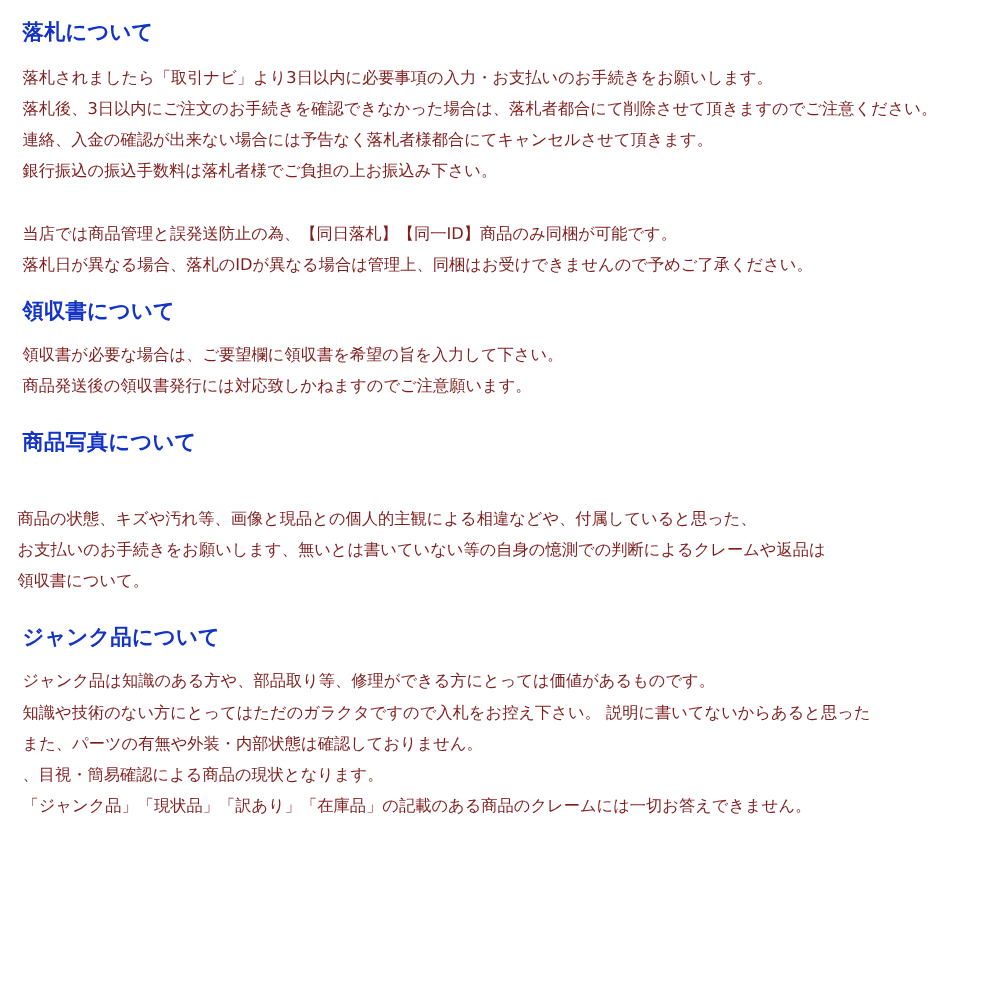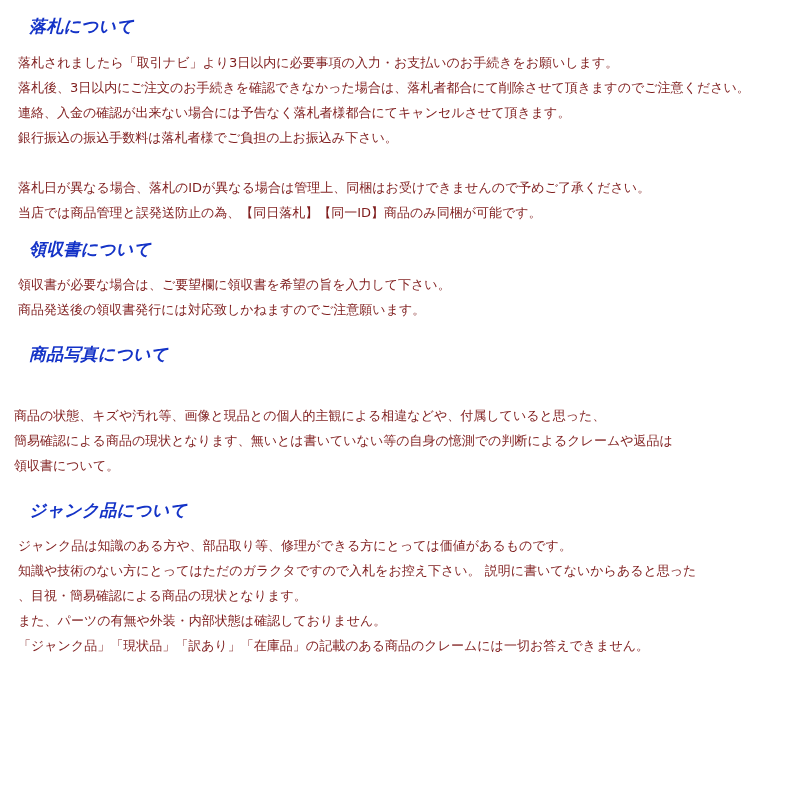--- a/index.html
+++ b/index.html
@@ -22,23 +22,22 @@
     padding: 14px 10px 0 10px;
   }
   .section {
     margin-bottom: 0;
   }
   .heading {
     color: #1433c7;
     font-weight: bold;
     font-size: 17px;
     line-height: 1.5;
-    margin: 0 0 10px 19px;
+    margin: 0 0 10px 8px;
     letter-spacing: 0.2px;
-    font-style: italic;
   }
   .para {
     margin: 0;
     padding: 0;
   }
   .line {
     font-size: 13px;
     line-height: 25px;
     color: #7f1d1d;
     white-space: pre;
@@ -59,53 +58,53 @@
   <div class="section">
     <div class="heading">落札について</div>
     <div class="para">
       <div class="line">落札されましたら「取引ナビ」より3日以内に必要事項の入力・お支払いのお手続きをお願いします。</div>
       <div class="line">落札後、3日以内にご注文のお手続きを確認できなかった場合は、落札者都合にて削除させて頂きますのでご注意ください。</div>
       <div class="line">連絡、入金の確認が出来ない場合には予告なく落札者様都合にてキャンセルさせて頂きます。</div>
       <div class="line">銀行振込の振込手数料は落札者様でご負担の上お振込み下さい。</div>
     </div>
     <div class="gap-line"></div>
     <div class="para">
+      <div class="line">当店では商品管理と誤発送防止の為、【同日落札】【同一ID】商品のみ同梱が可能です。</div>
       <div class="line">落札日が異なる場合、落札のIDが異なる場合は管理上、同梱はお受けできませんので予めご了承ください。</div>
-      <div class="line">当店では商品管理と誤発送防止の為、【同日落札】【同一ID】商品のみ同梱が可能です。</div>
     </div>
   </div>
 
   <div class="spacer-sm"></div>
 
   <div class="section">
     <div class="heading">領収書について</div>
     <div class="para">
       <div class="line">領収書が必要な場合は、ご要望欄に領収書を希望の旨を入力して下さい。</div>
       <div class="line">商品発送後の領収書発行には対応致しかねますのでご注意願います。</div>
     </div>
   </div>
 
   <div class="spacer-md"></div>
 
   <div class="section">
     <div class="heading">商品写真について</div>
     <div class="gap-line"></div>
     <div class="para">
       <div class="line indent0">商品の状態、キズや汚れ等、画像と現品との個人的主観による相違などや、付属していると思った、</div>
-      <div class="line indent0">簡易確認による商品の現状となります、無いとは書いていない等の自身の憶測での判断によるクレームや返品は</div>
+      <div class="line indent0">お支払いのお手続きをお願いします、無いとは書いていない等の自身の憶測での判断によるクレームや返品は</div>
       <div class="line indent0">領収書について。</div>
     </div>
   </div>
 
   <div class="spacer-md"></div>
 
   <div class="section">
     <div class="heading">ジャンク品について</div>
     <div class="para">
       <div class="line">ジャンク品は知識のある方や、部品取り等、修理ができる方にとっては価値があるものです。</div>
       <div class="line">知識や技術のない方にとってはただのガラクタですので入札をお控え下さい。 説明に書いてないからあると思った</div>
+      <div class="line">また、パーツの有無や外装・内部状態は確認しておりません。</div>
       <div class="line">、目視・簡易確認による商品の現状となります。</div>
-      <div class="line">また、パーツの有無や外装・内部状態は確認しておりません。</div>
       <div class="line">「ジャンク品」「現状品」「訳あり」「在庫品」の記載のある商品のクレームには一切お答えできません。</div>
     </div>
   </div>
 
 </div>
 
 </body></html>

